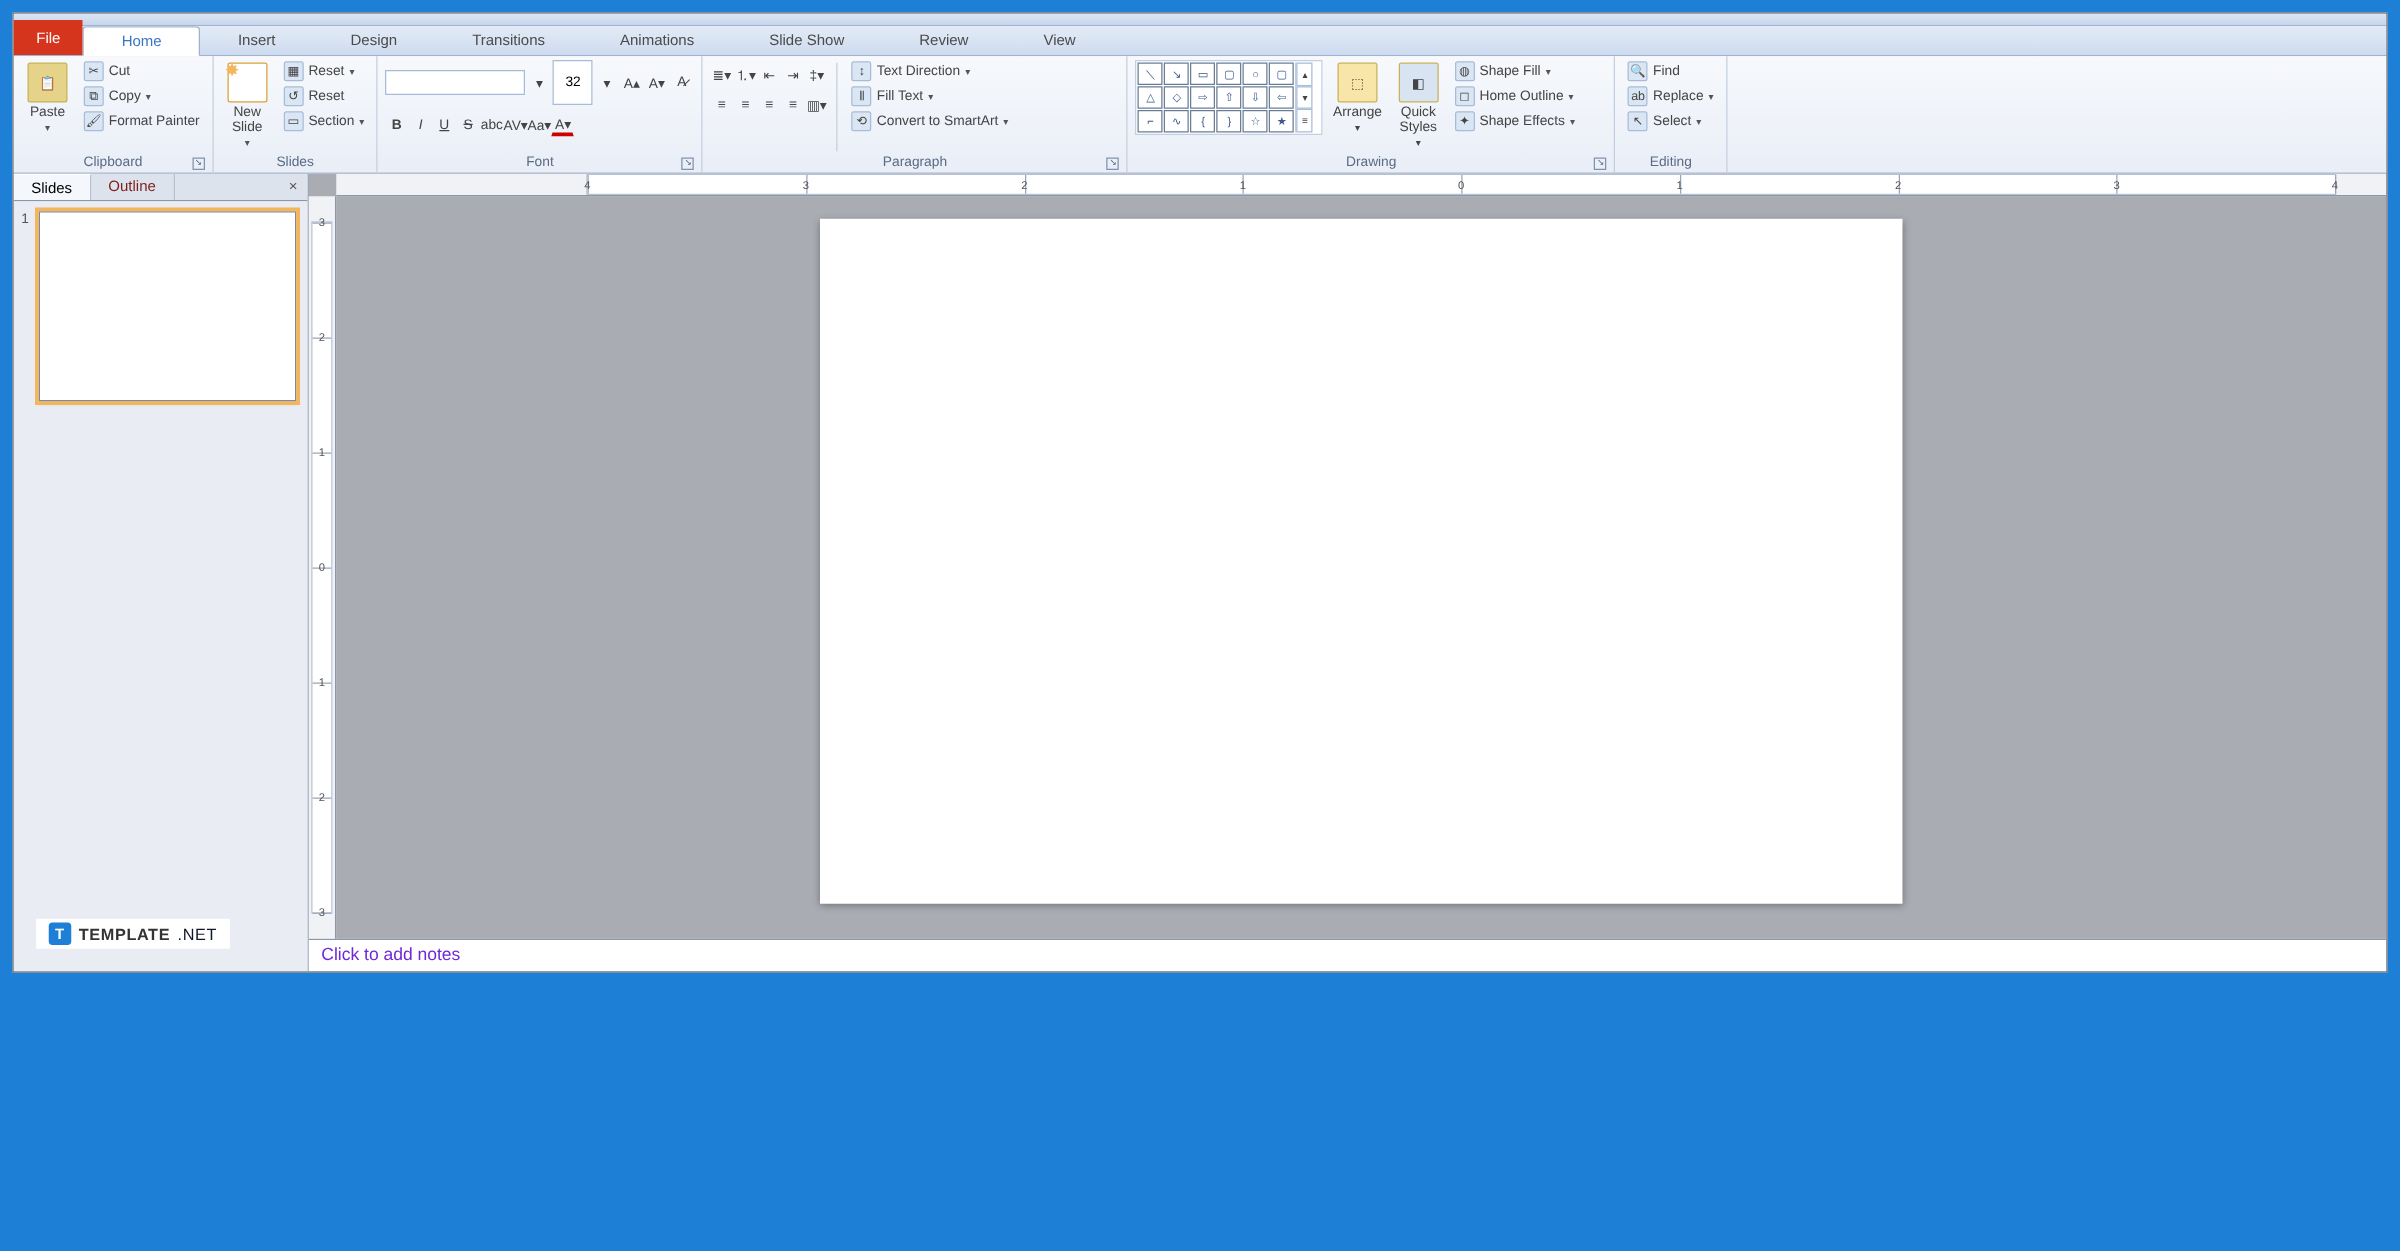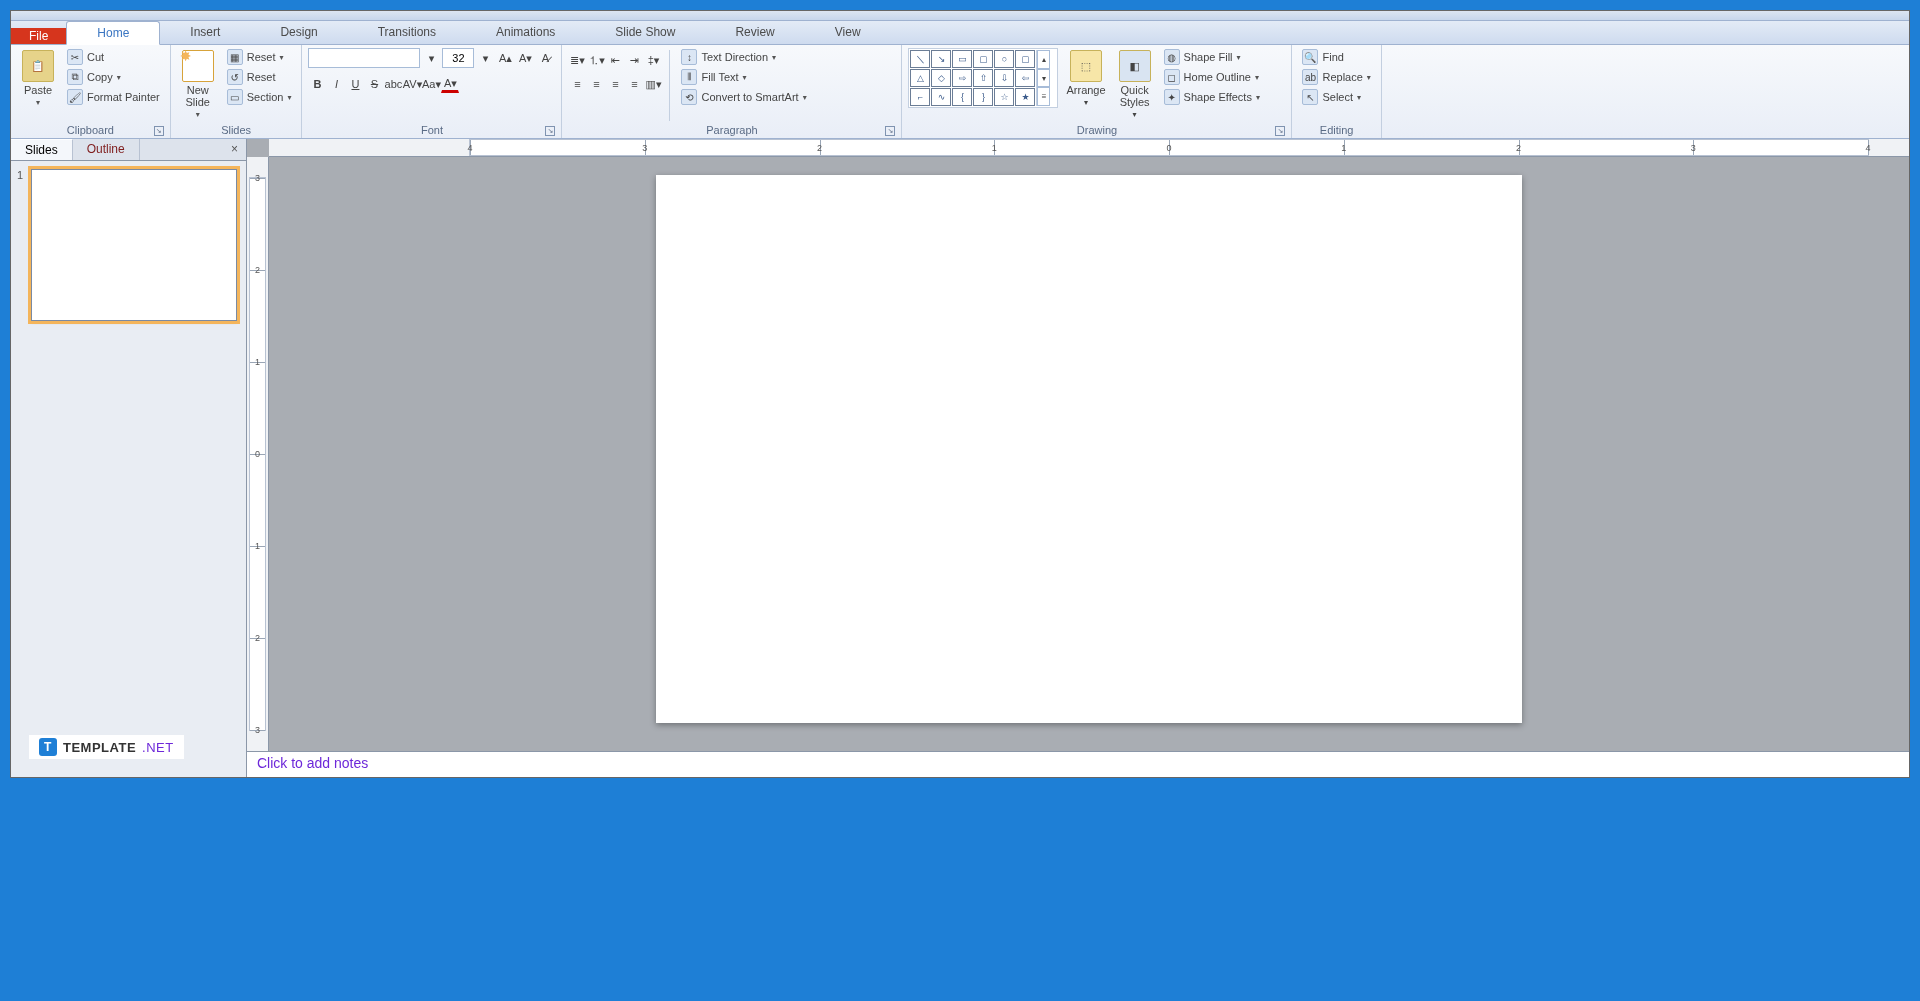--- a/index.html
+++ b/index.html
@@ -2,39 +2,39 @@
 <html><head>
 <meta charset="utf-8">
 <style>
 * { margin: 0; padding: 0; box-sizing: border-box; font-family: "Segoe UI", Tahoma, sans-serif; }
 body { background: #1e7fd6; padding: 10px; }
 .app-window { background: #fff; width: 100%; height: 768px; border: 1px solid #666; display: flex; flex-direction: column; position: relative; }
 .title-strip { height: 10px; background: linear-gradient(#dce5f2,#c7d6ec); border-bottom: 1px solid #9fb2d0; }
 
 
 .tabs-row { height: 24px; display: flex; align-items: flex-end; background: linear-gradient(#e3ebf6,#cedbef); border-bottom: 1px solid #9fb2d0; font-size: 12px; }
-.file-tab { background: #d6351d; color: #fff; padding: 5px 18px; height: 16px; display: flex; align-items: center; cursor: pointer; }
+.file-tab { background: #d6351d; color: #fff; padding: 5px 18px; height: 28px; display: flex; align-items: center; cursor: pointer; }
 .rtab { padding: 5px 30px; height: 24px; display: flex; align-items: center; color: #4b4b4b; cursor: pointer; }
 .rtab.active { background: #fff; border: 1px solid #9fb2d0; border-bottom: 1px solid #fff; border-radius: 3px 3px 0 0; margin-bottom: -1px; color: #3b76c2; }
 
 
 .ribbon { height: 94px; background: linear-gradient(#f7f9fc,#e9eef7); border-bottom: 1px solid #9fb2d0; display: flex; font-size: 11px; color: #444; }
 .group { border-right: 1px solid #c3cfe0; padding: 3px 6px 1px 6px; display: flex; flex-direction: column; justify-content: space-between; }
 .group-body { display: flex; gap: 4px; flex: 1; align-items: flex-start; }
 .group-label { text-align: center; font-size: 11px; color: #5a6b85; padding: 1px 0; position: relative; }
 .group-label .launcher { position: absolute; right: 0; bottom: 1px; width: 10px; height: 10px; border: 1px solid #7f93b0; font-size: 7px; line-height: 8px; text-align: center; color: #5a6b85; cursor: pointer; }
 .big-btn { display: flex; flex-direction: column; align-items: center; justify-content: center; gap: 2px; padding: 2px 4px; cursor: pointer; min-width: 42px; }
 .big-btn .ico { width: 32px; height: 32px; background: #e6d38a; border: 1px solid #c7b25a; border-radius: 2px; display:flex;align-items:center;justify-content:center; }
 .stack { display: flex; flex-direction: column; gap: 2px; }
 .small-btn { display: flex; align-items: center; gap: 4px; padding: 1px 4px; cursor: pointer; white-space: nowrap; }
 .small-btn .ico { width: 16px; height: 16px; background: #dbe6f4; border: 1px solid #a7bcd8; border-radius: 2px; display:flex;align-items:center;justify-content:center;font-size:10px; }
 .dd::after { content: " ▾"; font-size: 8px; color: #555; }
 .font-row { display: flex; align-items: center; gap: 2px; }
 .font-name { width: 112px; height: 20px; border: 1px solid #a7bcd8; background: #fff; font-size: 11px; padding: 0 3px; }
-.font-size { width: 32px; height: 20px; border: 1px solid #a7bcd8; background: #fff; font-size: 11px; text-align: center; }
+.font-size { width: 32px; height: 36px; border: 1px solid #a7bcd8; background: #fff; font-size: 11px; text-align: center; }
 .mini { width: 18px; height: 18px; border: 1px solid transparent; display:flex;align-items:center;justify-content:center; cursor:pointer; color:#444; font-size:11px; }
 .mini.b{font-weight:bold;} .mini.i{font-style:italic;} .mini.u{text-decoration:underline;} .mini.s{text-decoration:line-through;}
 .row2 { display:flex; gap:1px; margin-top:3px; }
 .sep-v { width:1px; background:#c3cfe0; margin:2px 3px; align-self:stretch; }
 
 
 .shapes-gal { display:grid; grid-template-columns: repeat(7,20px); grid-auto-rows:18px; gap:1px; border:1px solid #c3cfe0; padding:1px; background:#fff;}
 .shapes-gal .sh{border:1px solid #6b7d96; font-size:9px; display:flex;align-items:center;justify-content:center;cursor:pointer;color:#3a5a8a;}
 .shapes-gal .scroll{grid-row:span 3; width:14px; border-left:1px solid #c3cfe0; display:flex;flex-direction:column;}
 .shapes-gal .scroll div{flex:1;border:1px solid #a7bcd8;display:flex;align-items:center;justify-content:center;font-size:8px;cursor:pointer;}
@@ -59,21 +59,21 @@
 .canvas-scroll { flex:1; overflow:auto; background:#a9adb3; display:flex; justify-content:center; padding:18px 30px 10px 30px; }
 .slide { width:866px; height:548px; background:#fff; box-shadow:0 2px 6px rgba(0,0,0,.35); position:relative; }
 .ph { position:absolute; border:1px dashed #8a8a8a; display:flex; justify-content:center; }
 .ph-title { left:68px; right:68px; top:158px; height:140px; align-items:center; }
 .ph-title span{ font-size:46px; font-family:Calibri,Arial,sans-serif; color:#3a3a3a; }
 .ph-sub { left:132px; right:132px; top:324px; height:168px; align-items:flex-start; padding-top:16px; }
 .ph-sub span{ font-size:26px; font-family:Calibri,Arial,sans-serif; color:#7a7a7a; }
 .notes-bar { height:26px; background:#fff; border-top:1px solid #8b97a8; font-size:14px; font-family:Calibri,Arial,sans-serif; color:#6d28d9; padding:3px 10px; margin-left:0; }
 .watermark { position:absolute; left:18px; bottom:18px; display:flex; align-items:center; gap:6px; background:#fff; padding:3px 10px; font-size:13px; font-weight:bold; letter-spacing:.5px; color:#333;}
 .watermark .logo{width:18px;height:18px;background:#1e7fd6;color:#fff;border-radius:3px;display:flex;align-items:center;justify-content:center;font-size:12px;font-weight:bold;}
-.watermark .net{color:#6d28d9;font-weight:normal;}
+.watermark .net{color:#0f172a;font-weight:normal;}
 
 
 .tick{position:absolute;top:0;bottom:0;width:1px;background:#9aa6b6;}
 .ticklbl{position:absolute;top:3px;font-size:9px;color:#555;transform:translateX(-50%);}
 .vtick{position:absolute;left:0;right:0;height:1px;background:#9aa6b6;}
 .vticklbl{position:absolute;left:5px;font-size:9px;color:#555;transform:translateY(-50%);}
 </style>
 </head>
 <body>
 

